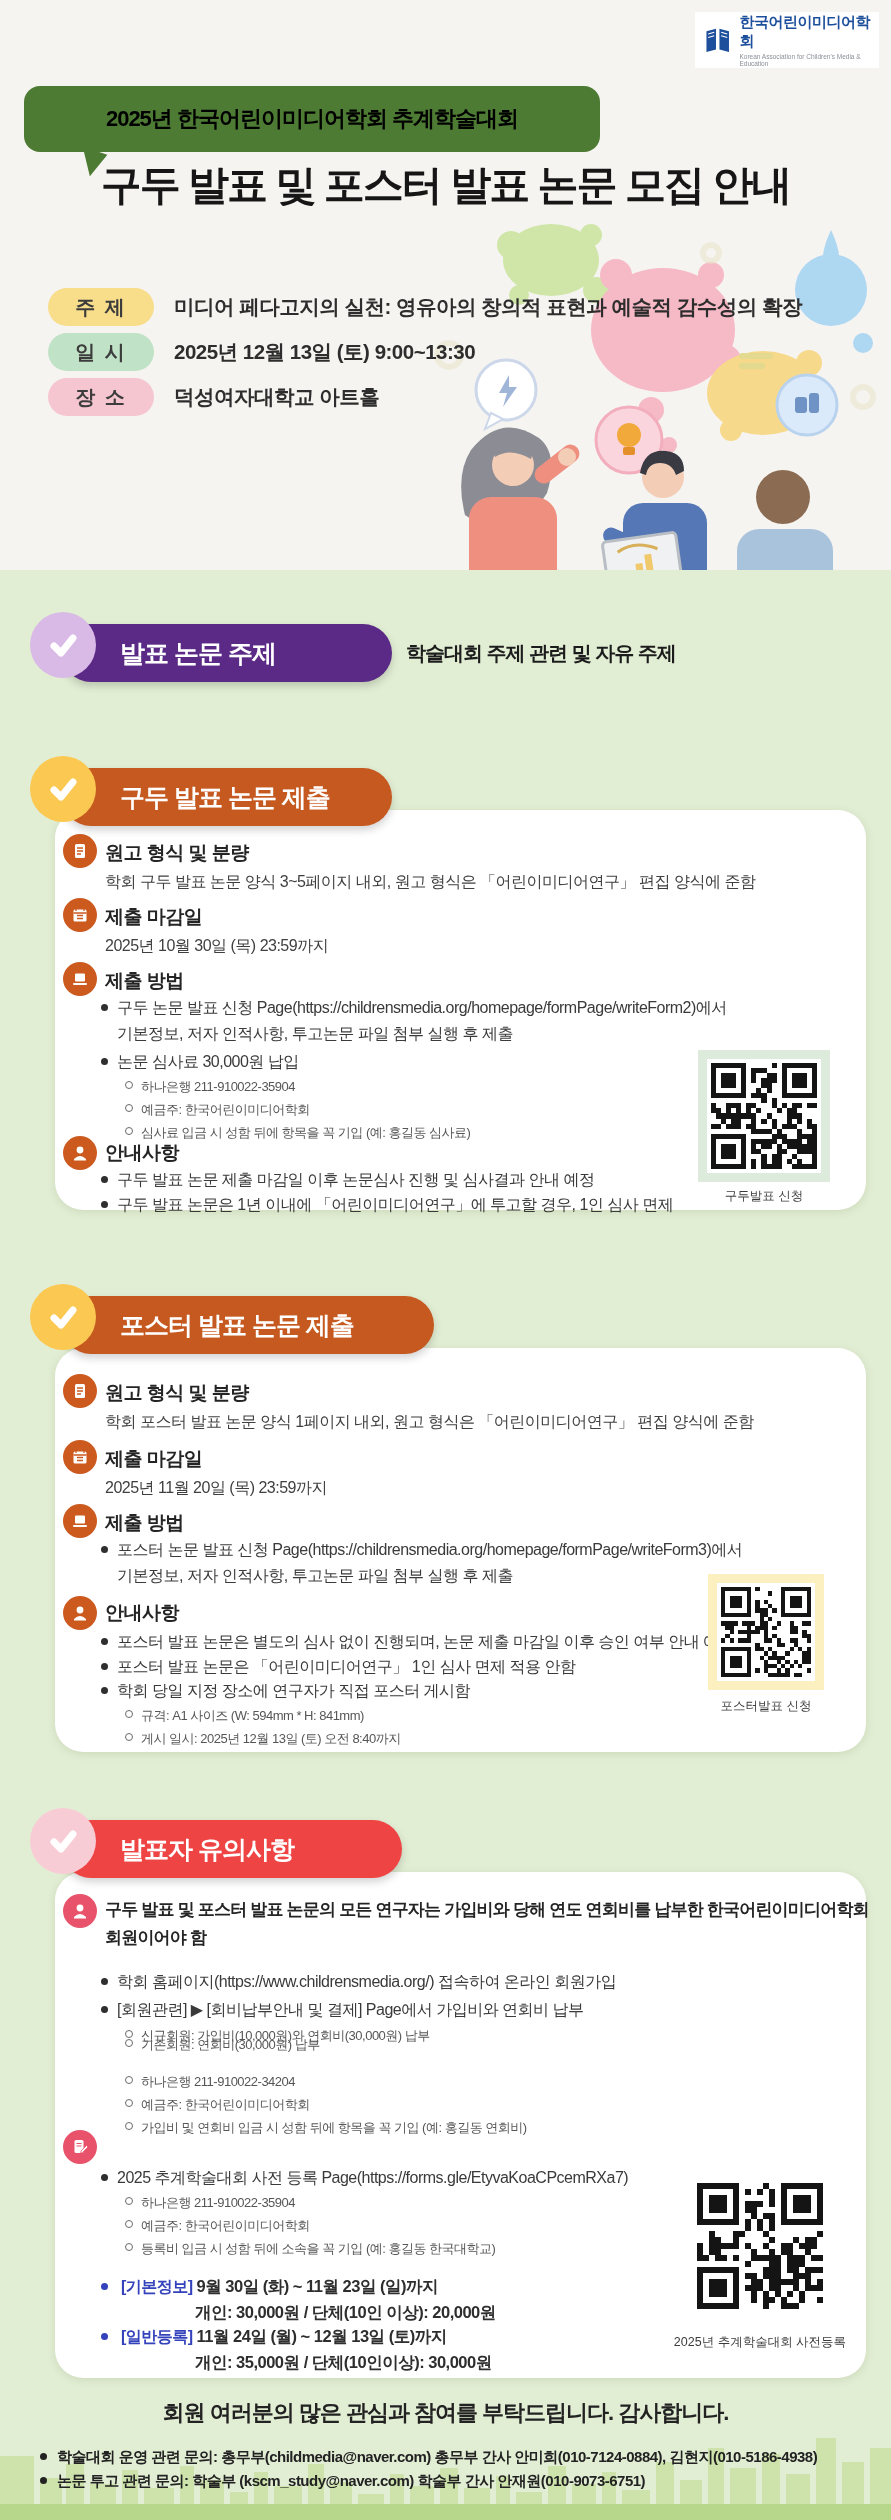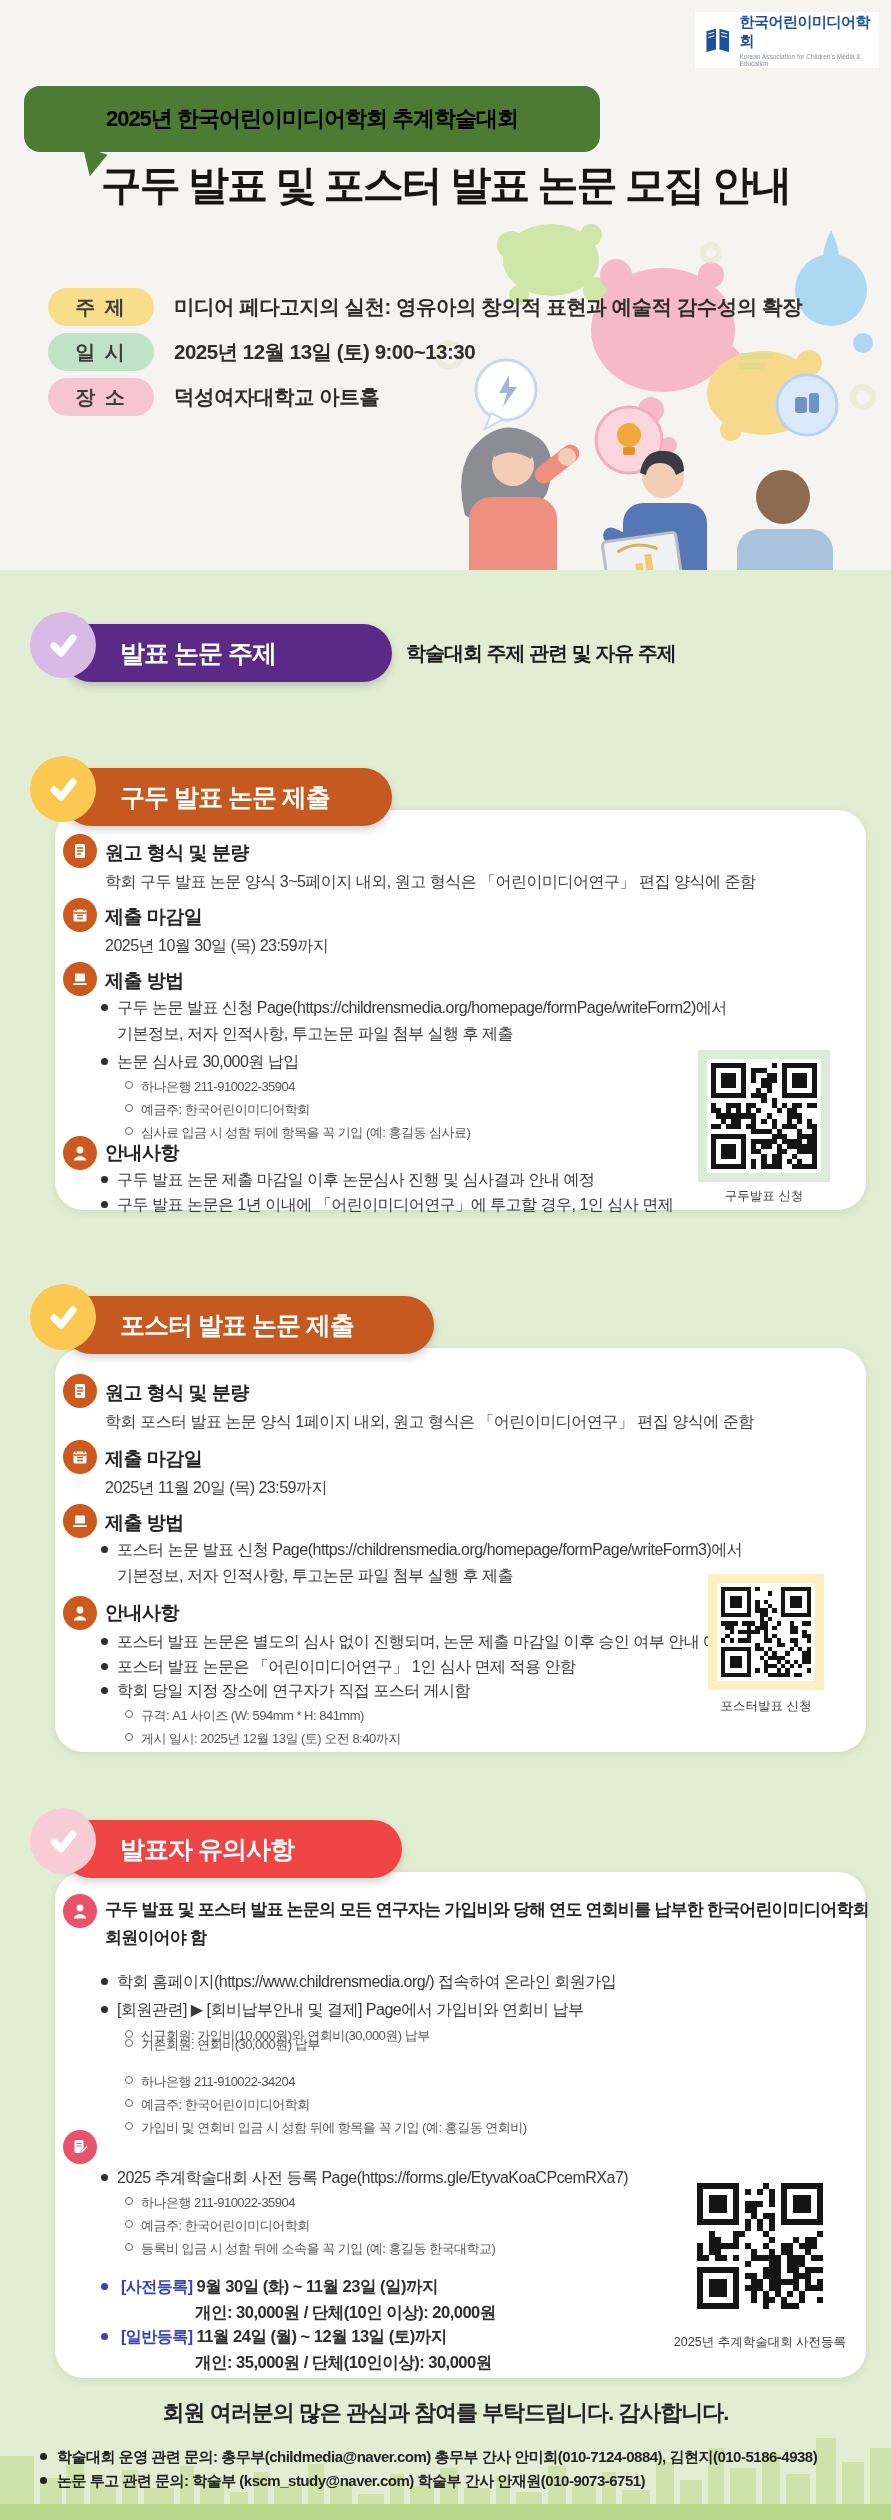--- a/index.html
+++ b/index.html
@@ -584,21 +584,21 @@
           <path d="M11 14 L16.5 8.5 L18 10 L12.5 15.5 L10.8 15.8 Z" fill="#fff" stroke="#e8536b" stroke-width="0.8"></path>
         </svg>
     </div>
 
     <div class="abs bullet" style="top:296px;left:46px;">2025 추계학술대회 사전 등록 Page(https://forms.gle/EtyvaKoaCPcemRXa7)</div>
     <div class="abs subbullet" style="top:322px;left:70px;">하나은행 211-910022-35904</div>
     <div class="abs subbullet" style="top:345px;left:70px;">예금주: 한국어린이미디어학회</div>
     <div class="abs subbullet" style="top:368px;left:70px;">등록비 입금 시 성함 뒤에 소속을 꼭 기입 (예: 홍길동 한국대학교)</div>
 
     <div class="abs bullet blueDot" style="top:404px;left:46px;">
-      <span class="blue-tag">[사전등록] </span>
+      <span class="blue-tag">[기본정보] </span>
       <span class="reg-line">9월 30일 (화) ~ 11월 23일 (일)까지</span>
     </div>
     <div class="abs reg-line" style="top:430px;left:140px;">개인: 30,000원 / 단체(10인 이상): 20,000원</div>
     <div class="abs bullet blueDot" style="top:454px;left:46px;">
       <span class="blue-tag">[일반등록] </span>
       <span class="reg-line">11월 24일 (월) ~ 12월 13일 (토)까지</span>
     </div>
     <div class="abs reg-line" style="top:480px;left:140px;">개인: 35,000원 / 단체(10인이상): 30,000원</div>
 
     <div class="abs qr-box qr-plain" style="top:298px;right:30px;width:152px;height:152px;">

